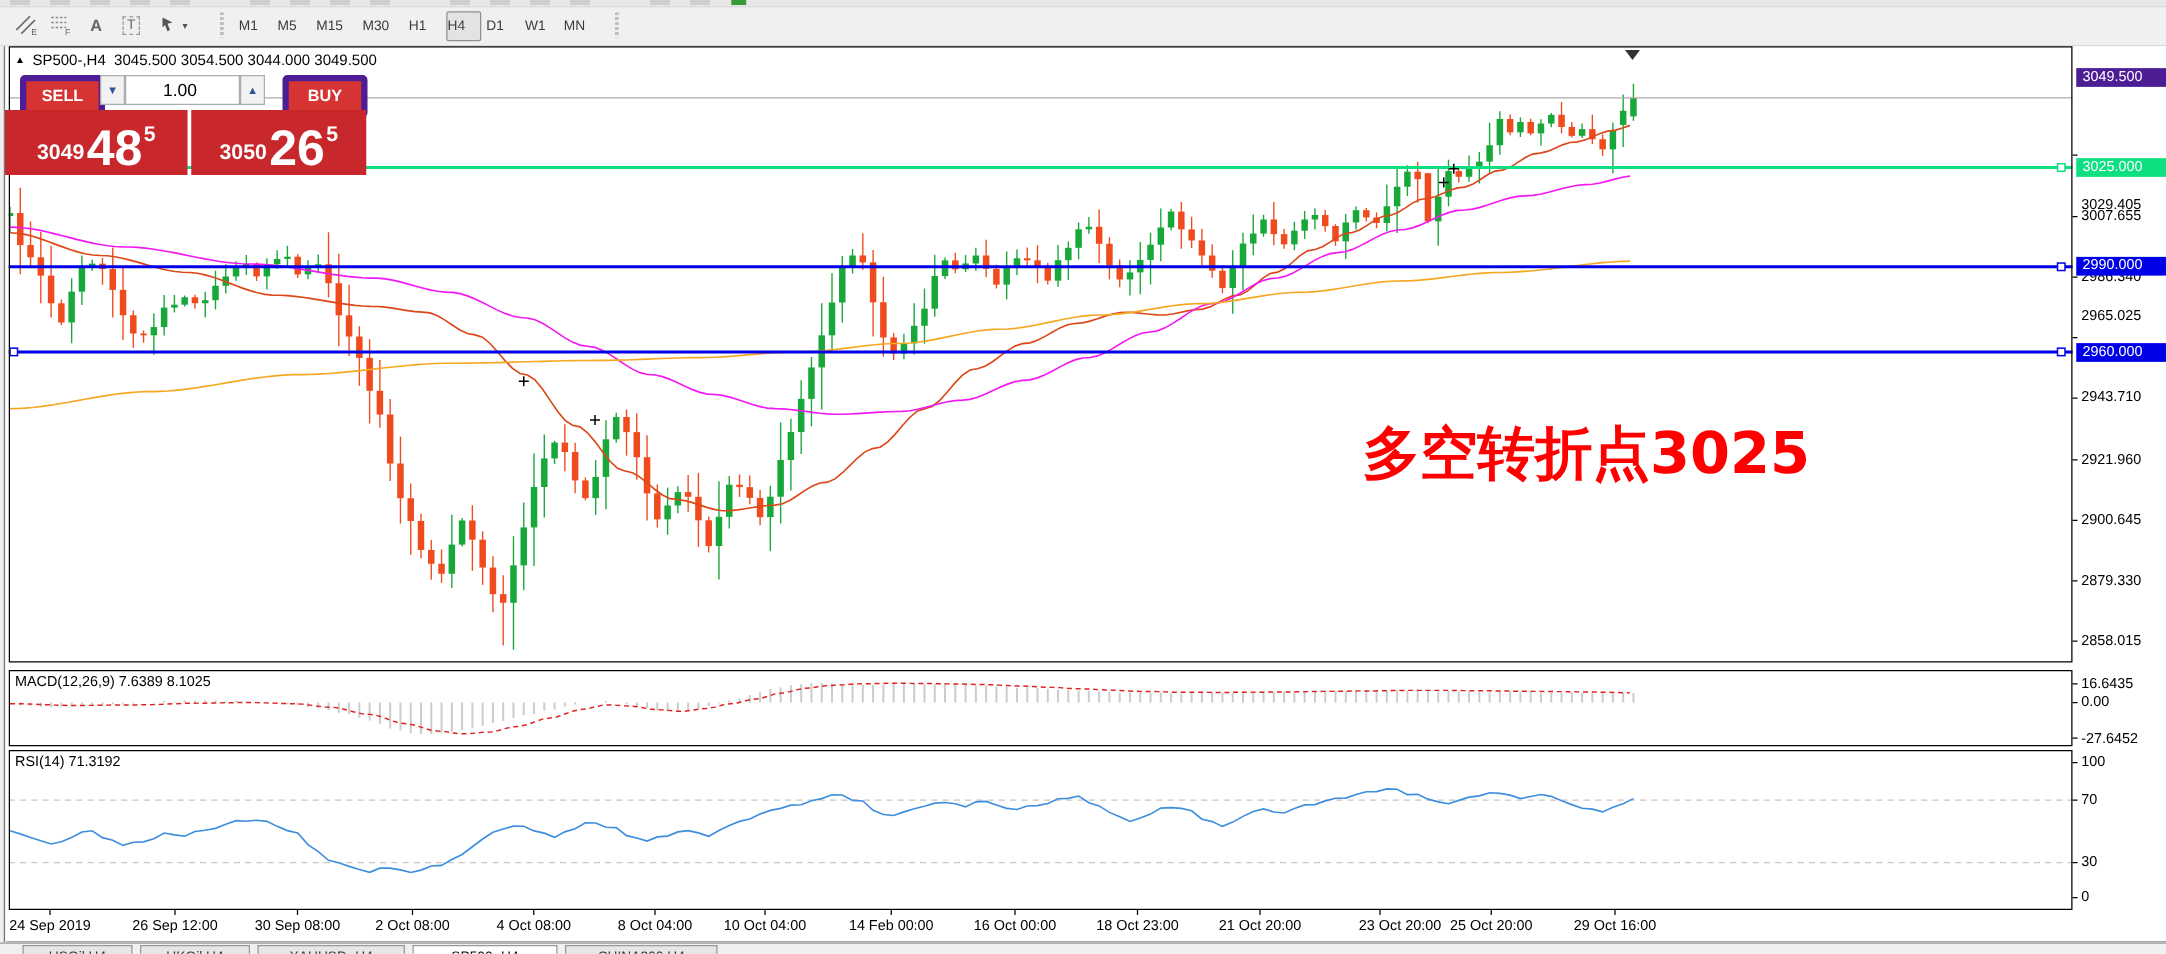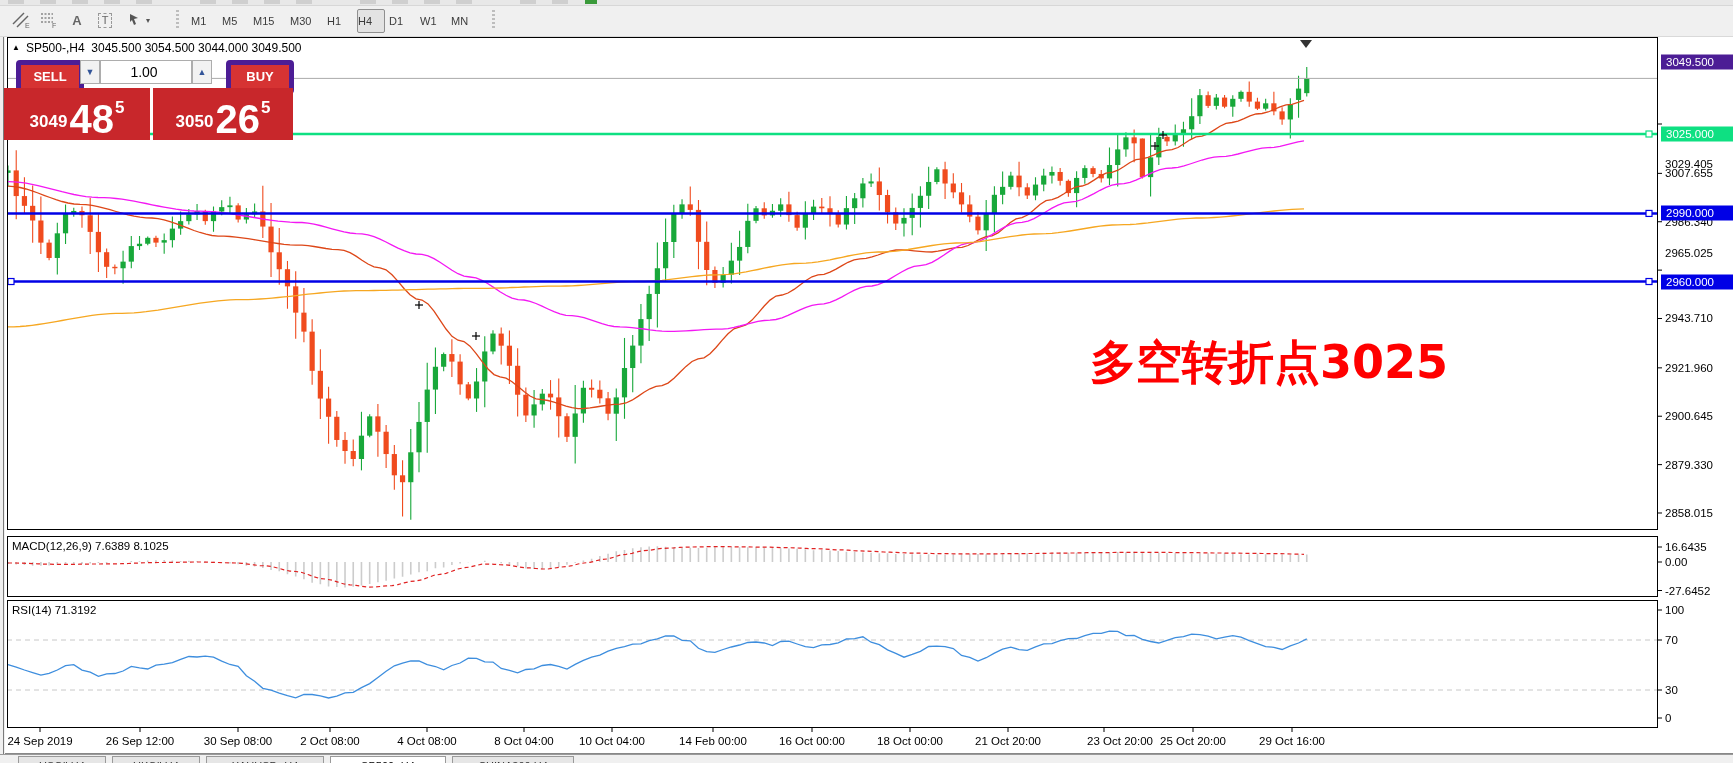--- a/index.html
+++ b/index.html
@@ -727,21 +727,21 @@
 <div id="xaxis-holder">
     <div class="dlabel" style="left: 40px;">24 Sep 2019</div>
     <div class="dlabel" style="left: 140px; text-align: right;">26 Sep 12:00</div>
     <div class="dlabel" style="left: 238px;">30 Sep 08:00</div>
     <div class="dlabel" style="left: 330px;">2 Oct 08:00</div>
     <div class="dlabel" style="left: 427px;">4 Oct 08:00</div>
     <div class="dlabel" style="left: 524px;">8 Oct 04:00</div>
     <div class="dlabel" style="left: 612px;">10 Oct 04:00</div>
     <div class="dlabel" style="left: 713px;">14 Feb 00:00</div>
     <div class="dlabel" style="left: 812px;">16 Oct 00:00</div>
-    <div class="dlabel" style="left: 910px;">18 Oct 00:00</div>
+    <div class="dlabel" style="left: 910px;">18 Oct 23:00</div>
     <div class="dlabel" style="left: 1008px;">21 Oct 20:00</div>
     <div class="dlabel" style="left: 1104px; margin-left: 16px;">23 Oct 20:00</div>
     <div class="dlabel" style="left: 1193px;">25 Oct 20:00</div>
     <div class="dlabel" style="left: 1292px;">29 Oct 16:00</div>
   </div>
 <div class="abs" id="tabbar"></div>
 <div id="tabs-holder">
     <div class="tab" style="left: 18px; width: 88px;">USOil,H4</div>
     <div class="tab" style="left: 112px; width: 88px;">UKOil,H4</div>
     <div class="tab" style="left: 206px; width: 118px;">XAUUSD-,H4</div>

